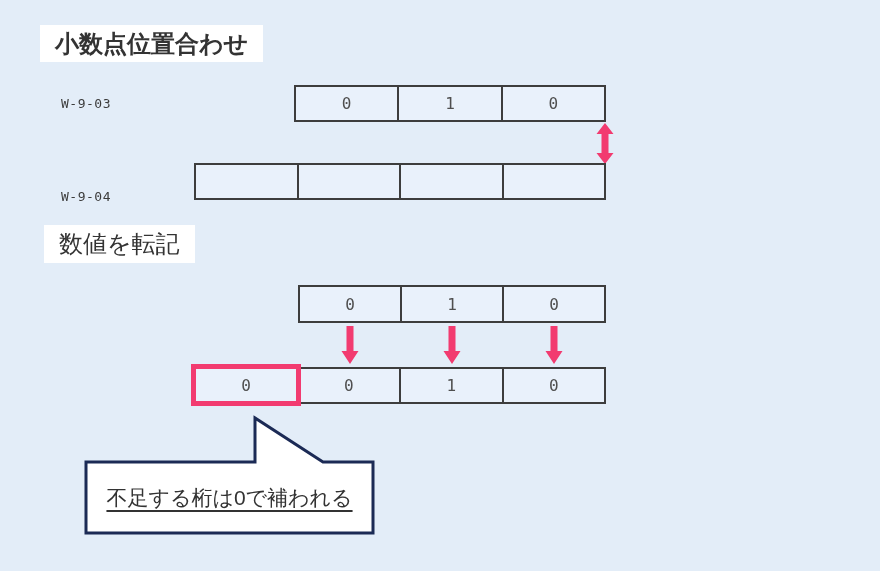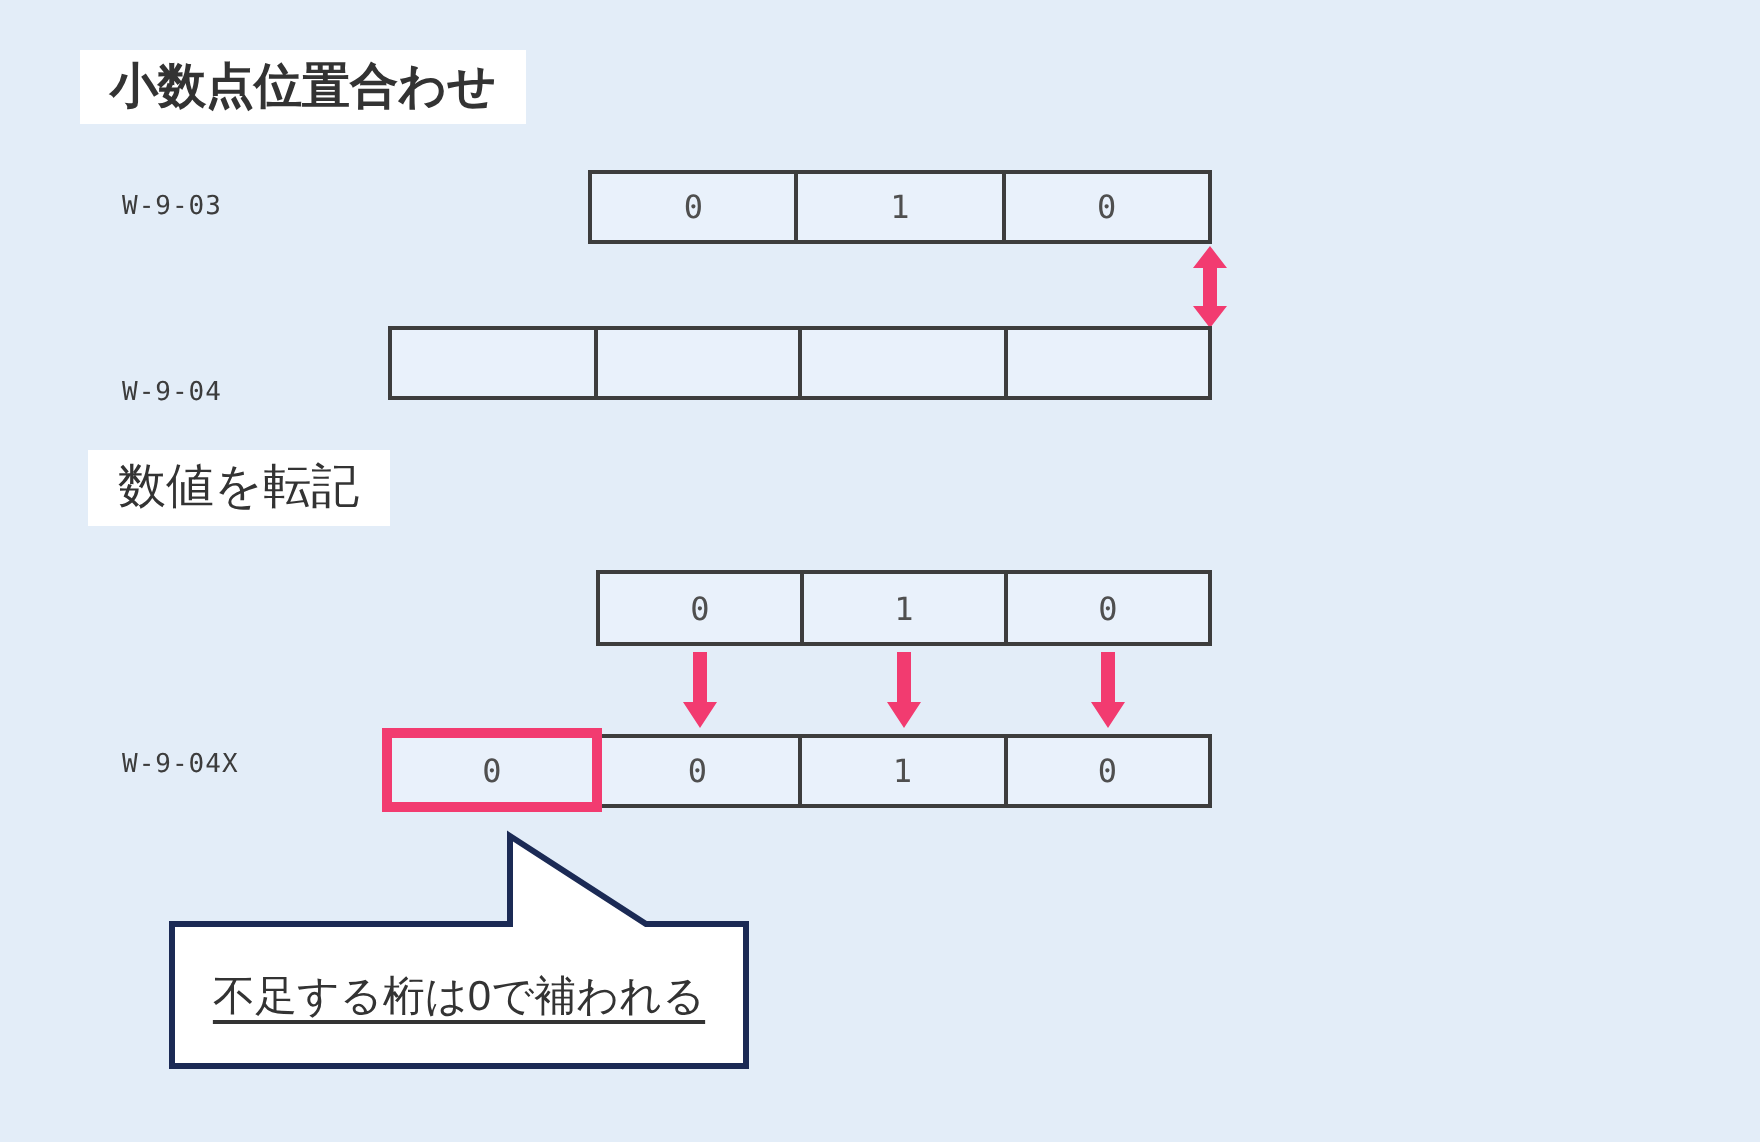--- a/index.html
+++ b/index.html
@@ -163,21 +163,20 @@
   <svg class="arrow-svg" style="left:341px; top:326px;" width="18" height="38" viewBox="0 0 18 38">
     <path class="arrow-shape" d="M5.5 0 L12.5 0 L12.5 25 L17.5 25 L9 38 L0.5 25 L5.5 25 Z"></path>
   </svg>
   <svg class="arrow-svg" style="left:443px; top:326px;" width="18" height="38" viewBox="0 0 18 38">
     <path class="arrow-shape" d="M5.5 0 L12.5 0 L12.5 25 L17.5 25 L9 38 L0.5 25 L5.5 25 Z"></path>
   </svg>
   <svg class="arrow-svg" style="left:545px; top:326px;" width="18" height="38" viewBox="0 0 18 38">
     <path class="arrow-shape" d="M5.5 0 L12.5 0 L12.5 25 L17.5 25 L9 38 L0.5 25 L5.5 25 Z"></path>
   </svg>
 
-  <div class="row-label" style="left:61px; top:370px;">W-9-04X</div>
 
   <div class="databox" style="left:194px; top:367px; width:412px; height:37px;">
     <div class="cell">
       <span class="cellval"></span>
     </div>
     <div class="cell">
       <span class="cellval">0</span>
     </div>
     <div class="cell">
       <span class="cellval">1</span>

